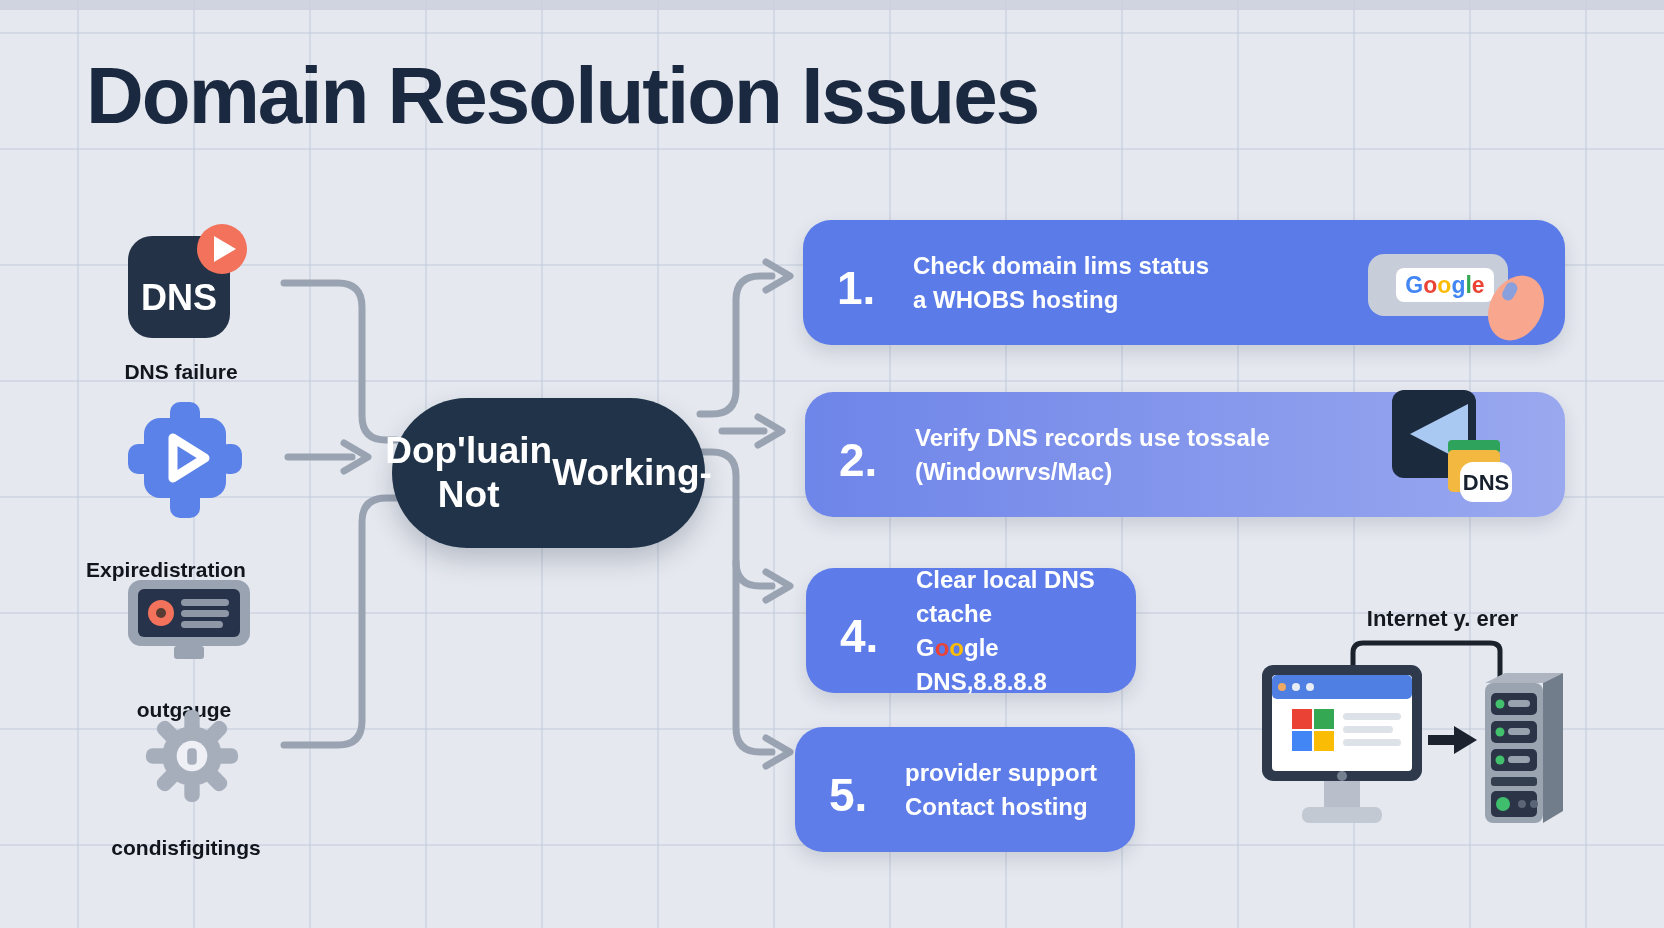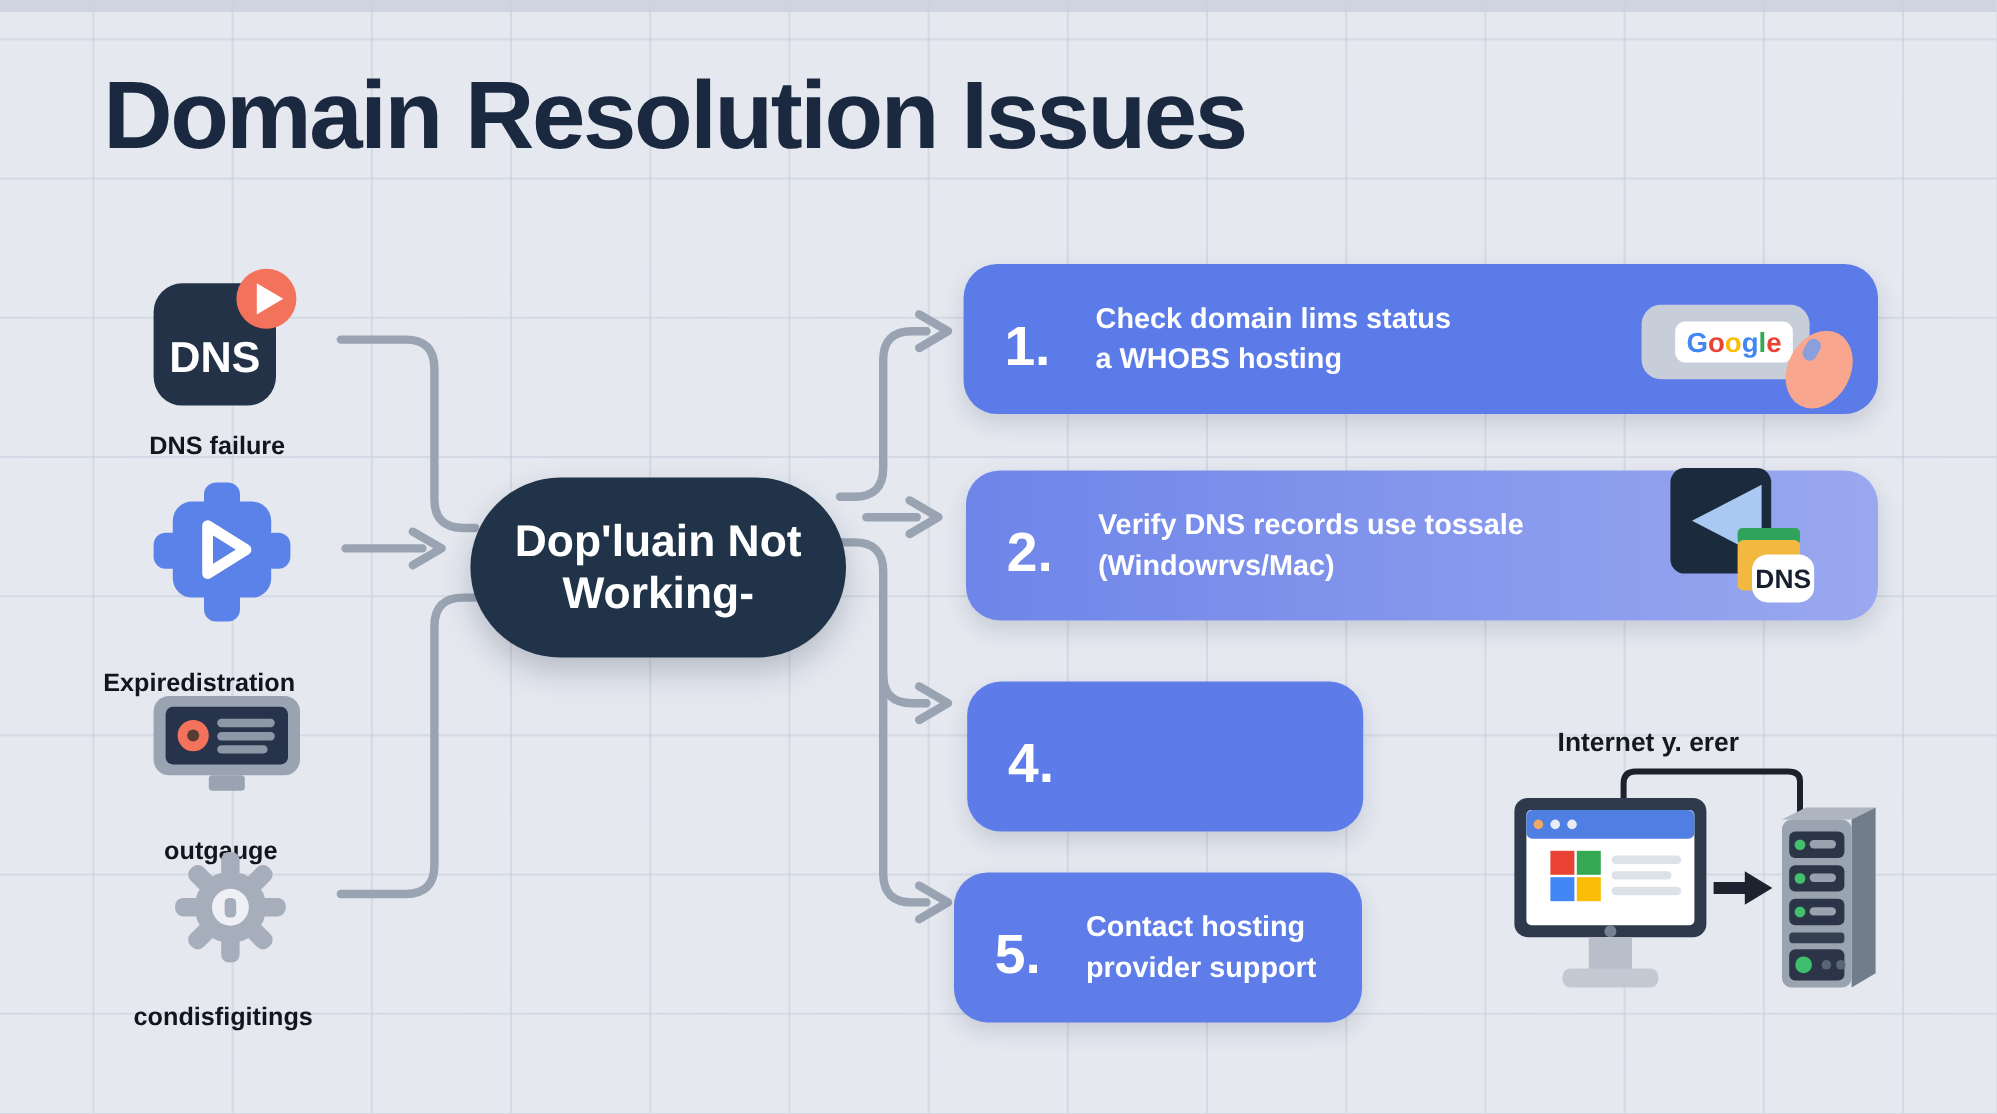--- a/index.html
+++ b/index.html
@@ -22,21 +22,21 @@
   
   .cause-icon{position:absolute;}
   .cause-label{
     position:absolute;transform:translateX(-50%);
     font-size:21px;font-weight:700;color:#10151e;white-space:nowrap;margin-top:24px;
   }
   
   .pill{
     position:absolute;left:392px;top:398px;width:313px;height:150px;border-radius:75px;
     background:#203349;box-shadow:0 12px 26px rgba(25,35,60,.22);
-    display:flex;flex-direction:column;align-items:center;justify-content:center;
+    display:flex;flex-direction:row;align-items:center;justify-content:center;
     color:#fff;font-size:37px;font-weight:700;line-height:44px;text-align:center;
   }
   
   .step{
     position:absolute;border-radius:28px;display:flex;align-items:center;
     padding-left:34px;box-sizing:border-box;color:#fff;
     box-shadow:0 8px 18px rgba(30,40,70,.14);
   }
   .step-number{
     font-size:46px;font-weight:700;width:62px;flex:0 0 auto;
@@ -54,21 +54,21 @@
     position:absolute;left:28px;top:14px;width:98px;height:34px;border-radius:8px;background:#fff;
     display:flex;align-items:center;justify-content:center;
     font-size:23px;font-weight:700;letter-spacing:0;
   }
   .mouse{position:absolute;left:112px;top:8px;}
   
   .dnsfolder{position:absolute;left:1378px;top:384px;}
   
   .illu{position:absolute;left:1185px;top:585px;}
   .illu-label{
-    position:absolute;left:1298px;top:606px;width:220px;text-align:left;
+    position:absolute;left:1298px;top:606px;width:220px;text-align:right;
     font-size:22px;font-weight:700;color:#14181f;white-space:nowrap;
   }
 </style>
 </head>
 <body>
 
 <div class="canvas">
   <div class="topstrip"></div>
 
   <h1 class="title">Domain Resolution Issues</h1>
@@ -193,27 +193,31 @@
       <path d="M 90 20 L 90 80 L 32 50 Z" fill="#aac9f2"></path>
       <rect x="70" y="56" width="52" height="14" rx="4" fill="#2ea35c"></rect>
       <rect x="70" y="66" width="52" height="42" rx="5" fill="#f3b840"></rect>
       <rect x="82" y="78" width="52" height="40" rx="13" fill="#ffffff"></rect>
       <text x="108" y="106" text-anchor="middle" font-size="22" font-weight="bold" fill="#16202e" font-family="Liberation Sans, DejaVu Sans, sans-serif">DNS</text>
     </svg>
   </div>
 
   <div class="step box3">
     <div class="step-number">4.</div>
+    <div class="step-text">
+      <div>Clear local DNS ctache</div>
+      <div><span style="color: rgb(255, 255, 255);">G</span><span style="color: rgb(234, 67, 53);">o</span><span style="color: rgb(251, 188, 5);">o</span><span style="color: rgb(255, 255, 255);">gle DNS,8.8.8.8</span></div>
+    </div>
   </div>
 
   <div class="step box4">
     <div class="step-number">5.</div>
     <div class="step-text">
+      <div>provider support</div>
       <div>Contact hosting</div>
-      <div>provider support</div>
     </div>
   </div>
 
   <div class="illu-label">Internet y. erer</div>
   <svg class="illu" width="460" height="290" viewBox="0 0 460 290">
 
     <path d="M 168 80 V 68 Q 168 58 178 58 H 305 Q 315 58 315 66 V 94" fill="none" stroke="#1c222c" stroke-width="5" stroke-linecap="round"></path>
 
     <g>
       <rect x="77" y="80" width="160" height="116" rx="11" fill="#2e3a4b"></rect>

